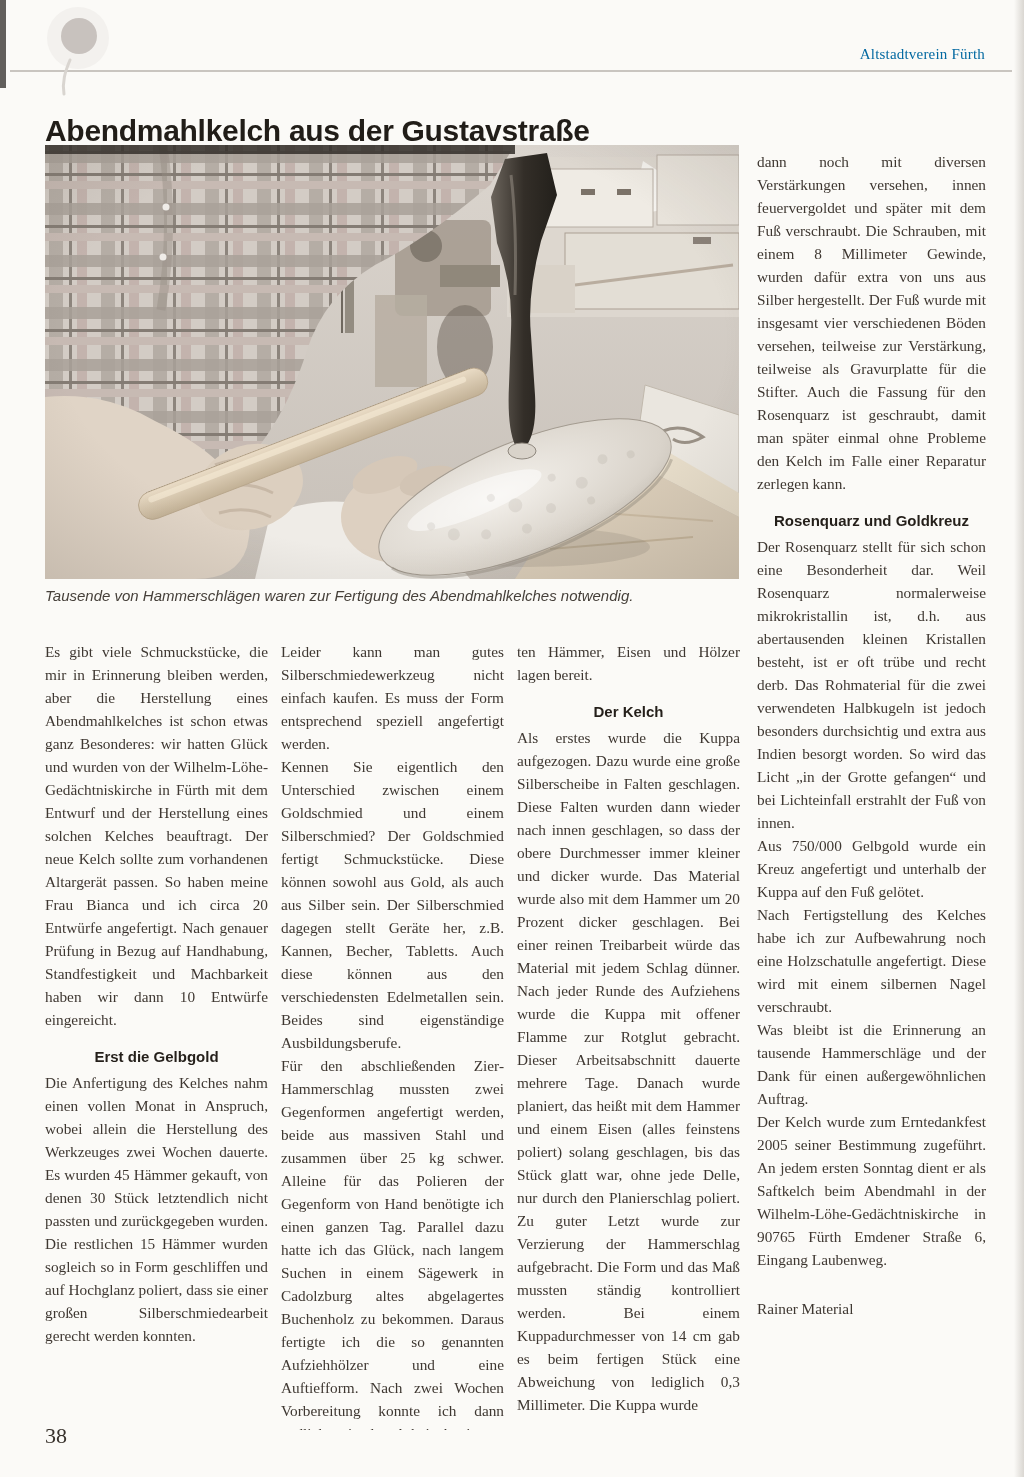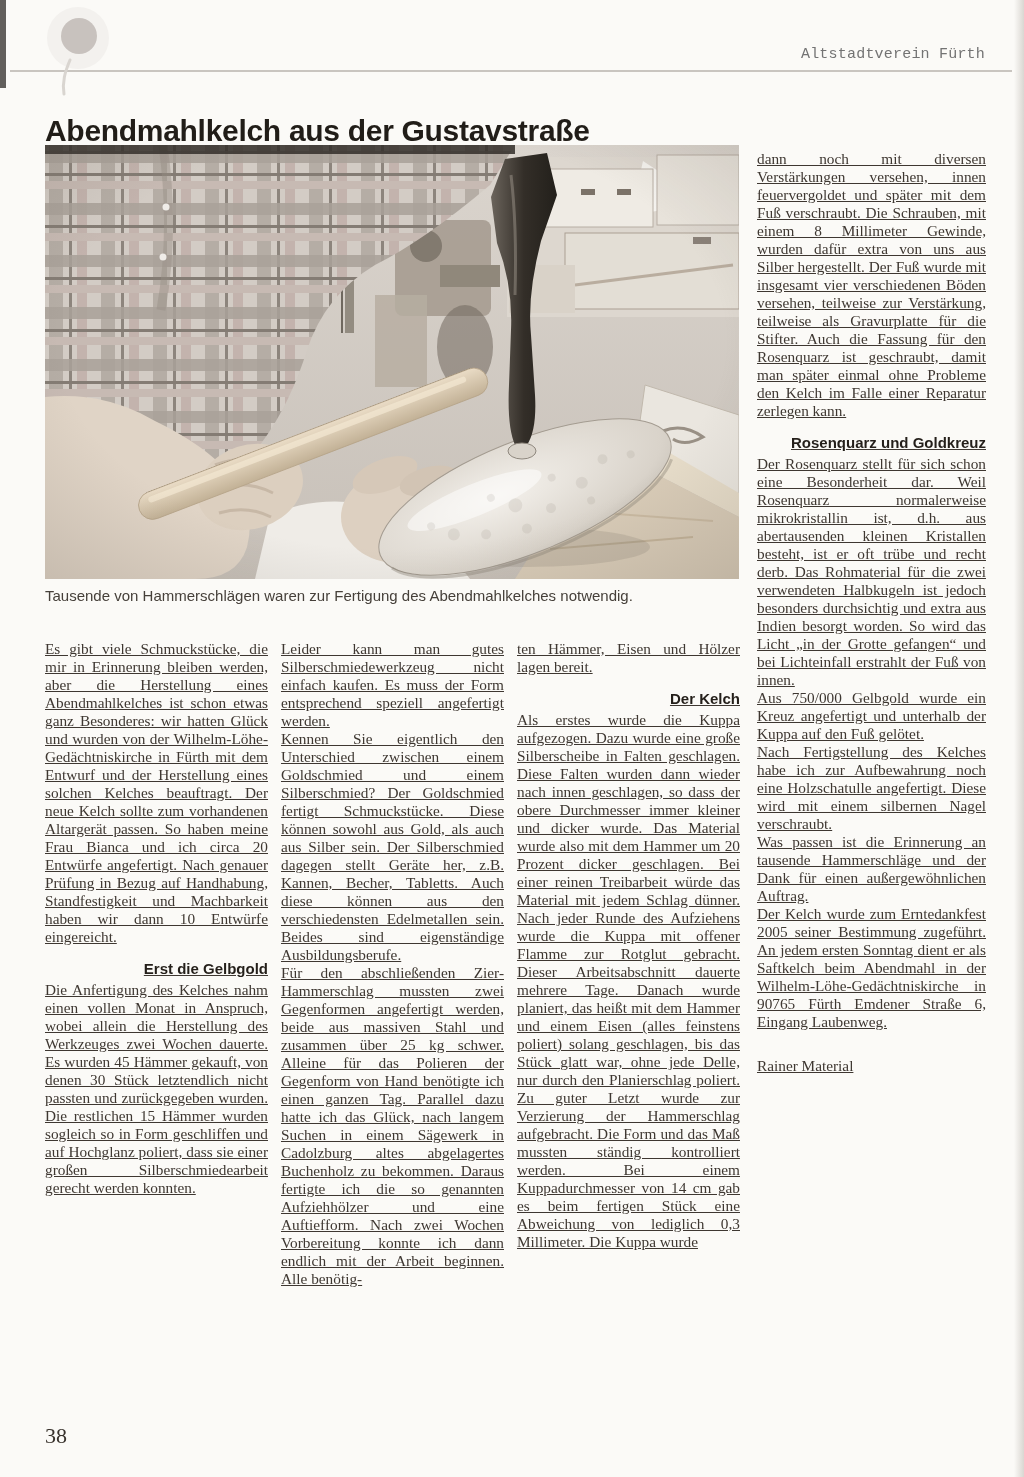--- a/index.html
+++ b/index.html
@@ -8,60 +8,60 @@
     background:#fbfaf7;
     font-family:"Liberation Serif", serif;
     color:#3e3731;
     position:relative;
     overflow:hidden;
   }
   .page{position:absolute;inset:0;}
   
   .brand{
     position:absolute;top:46px;right:39px;
-    font-family:Liberation Mono, monospace;
-    font-size:15px;color:#737373;letter-spacing:.2px;
+    font-family:Liberation Serif, serif;
+    font-size:15px;color:#0369a1;letter-spacing:.2px;
   }
   .rule{
     position:absolute;top:70px;left:10px;width:1002px;height:2px;
     background:#c9c5c0;
   }
   .logo{position:absolute;top:2px;left:38px;}
   .title{
     position:absolute;top:94px;left:45px;width:750px;
     font-family:Liberation Sans, sans-serif;
     font-weight:700;font-size:30px;letter-spacing:-.3px;
     color:#211d18;
   }
   
   .photo{
     position:absolute;top:145px;left:45px;width:694px;height:434px;
     overflow:hidden;background:#cfc9c1;
   }
   .caption{
     position:absolute;top:587px;left:45px;width:694px;
     font-family:"Liberation Sans", sans-serif;
-    font-size:15px;color:#46403a;
+    font-style:italic;font-size:15px;color:#46403a;
   }
   
   .col{
     position:absolute;
-    font-size:15.3px;line-height:18px;
+    font-size:15.3px;line-height:23px;
     text-align:justify;overflow:hidden;
-    hyphens:auto;text-decoration:underline;-webkit-hyphens:auto;
+    hyphens:auto;-webkit-hyphens:auto;
   }
   .col p{margin:0;}
   .col1{top:640px;left:45px;width:223px;height:790px;}
   .col2{top:640px;left:281px;width:223px;height:790px;}
   .col3{top:640px;left:517px;width:223px;height:790px;}
   .col4{top:150px;left:757px;width:229px;height:1255px;}
   .col h3{
     font-family:"Liberation Sans", sans-serif;
     font-size:15px;font-weight:700;color:#241f1a;
-    margin:14px 0 3px 0;text-align:right;letter-spacing:0;
+    margin:14px 0 3px 0;text-align:center;letter-spacing:0;
   }
   .sig{margin-top:26px !important;text-align:left;}
   
   .pagenum{
     position:absolute;top:1410px;left:45px;
     font-size:22px;color:#38322c;margin-top:13px;
   }
   
   .scan-left{
     position:absolute;top:0;left:0;width:6px;height:88px;
@@ -237,20 +237,20 @@
     <h3>Der Kelch</h3>
     <p>Als erstes wurde die Kuppa aufgezogen. Dazu wurde eine große Silberscheibe in Falten geschlagen. Diese Falten wurden dann wieder nach innen geschlagen, so dass der obere Durchmesser immer kleiner und dicker wurde. Das Material wurde also mit dem Hammer um 20 Prozent dicker geschlagen. Bei einer reinen Treibarbeit würde das Material mit jedem Schlag dünner. Nach jeder Runde des Aufziehens wurde die Kuppa mit offener Flamme zur Rotglut gebracht. Dieser Arbeitsabschnitt dauerte mehrere Tage. Danach wurde planiert, das heißt mit dem Hammer und einem Eisen (alles feinstens poliert) solang geschlagen, bis das Stück glatt war, ohne jede Delle, nur durch den Planierschlag poliert. Zu guter Letzt wurde zur Verzierung der Hammerschlag aufgebracht. Die Form und das Maß mussten ständig kontrolliert werden. Bei einem Kuppadurchmesser von 14 cm gab es beim fertigen Stück eine Abweichung von lediglich 0,3 Millimeter. Die Kuppa wurde</p>
   </div>
 
   <div class="col col4">
     <p>dann noch mit diversen Verstärkungen versehen, innen feuervergoldet und später mit dem Fuß verschraubt. Die Schrauben, mit einem 8 Millimeter Gewinde, wurden dafür extra von uns aus Silber hergestellt. Der Fuß wurde mit insgesamt vier verschiedenen Böden versehen, teilweise zur Verstärkung, teilweise als Gravurplatte für die Stifter. Auch die Fassung für den Rosenquarz ist geschraubt, damit man später einmal ohne Probleme den Kelch im Falle einer Reparatur zerlegen kann.</p>
     <h3>Rosenquarz und Goldkreuz</h3>
     <p>Der Rosenquarz stellt für sich schon eine Besonderheit dar. Weil Rosenquarz normalerweise mikrokristallin ist, d.h. aus abertausenden kleinen Kristallen besteht, ist er oft trübe und recht derb. Das Rohmaterial für die zwei verwendeten Halbkugeln ist jedoch besonders durchsichtig und extra aus Indien besorgt worden. So wird das Licht „in der Grotte gefangen“ und bei Lichteinfall erstrahlt der Fuß von innen.</p>
     <p>Aus 750/000 Gelbgold wurde ein Kreuz angefertigt und unterhalb der Kuppa auf den Fuß gelötet.</p>
     <p>Nach Fertigstellung des Kelches habe ich zur Aufbewahrung noch eine Holzschatulle angefertigt. Diese wird mit einem silbernen Nagel verschraubt.</p>
-    <p>Was passen ist die Erinnerung an tausende Hammerschläge und der Dank für einen außergewöhnlichen Auftrag.</p>
+    <p>Was bleibt ist die Erinnerung an tausende Hammerschläge und der Dank für einen außergewöhnlichen Auftrag.</p>
     <p>Der Kelch wurde zum Erntedankfest 2005 seiner Bestimmung zugeführt. An jedem ersten Sonntag dient er als Saftkelch beim Abendmahl in der Wilhelm-Löhe-Gedächtniskirche in 90765 Fürth Emdener Straße 6, Eingang Laubenweg.</p>
     <p class="sig">Rainer Material</p>
   </div>
 
   <div class="pagenum">38</div>
 
 </div>
 
 </body></html>

